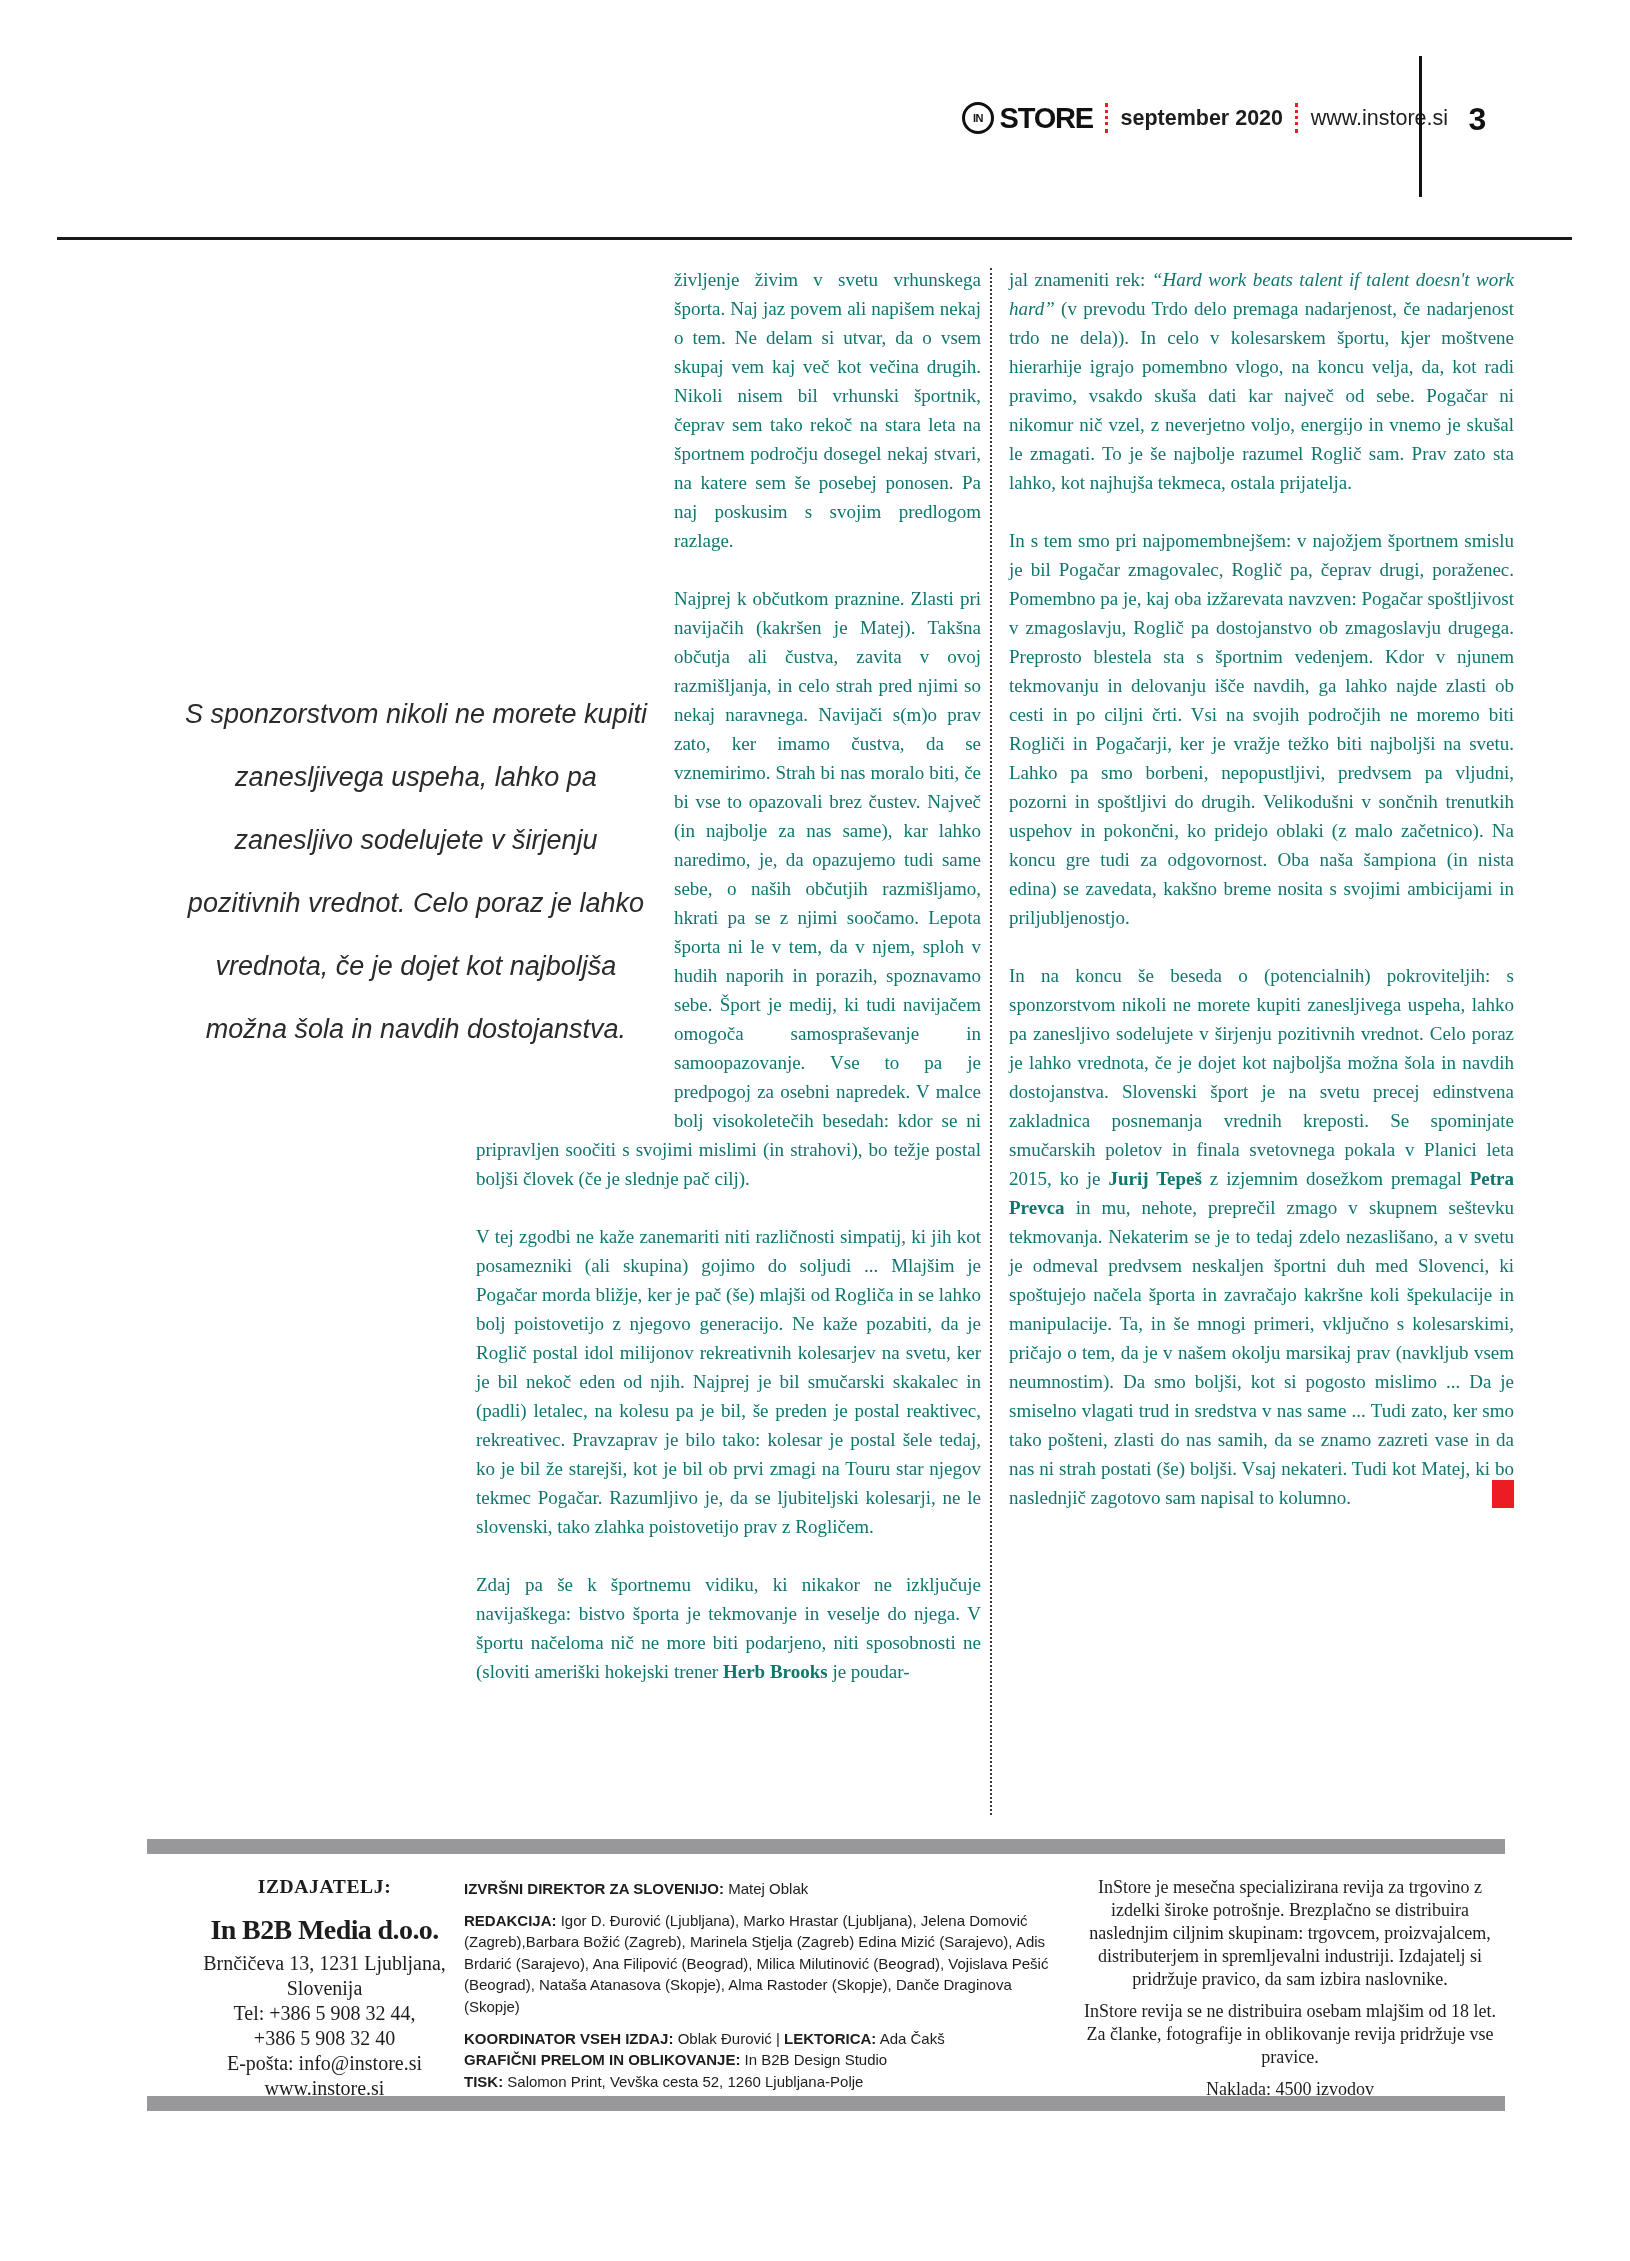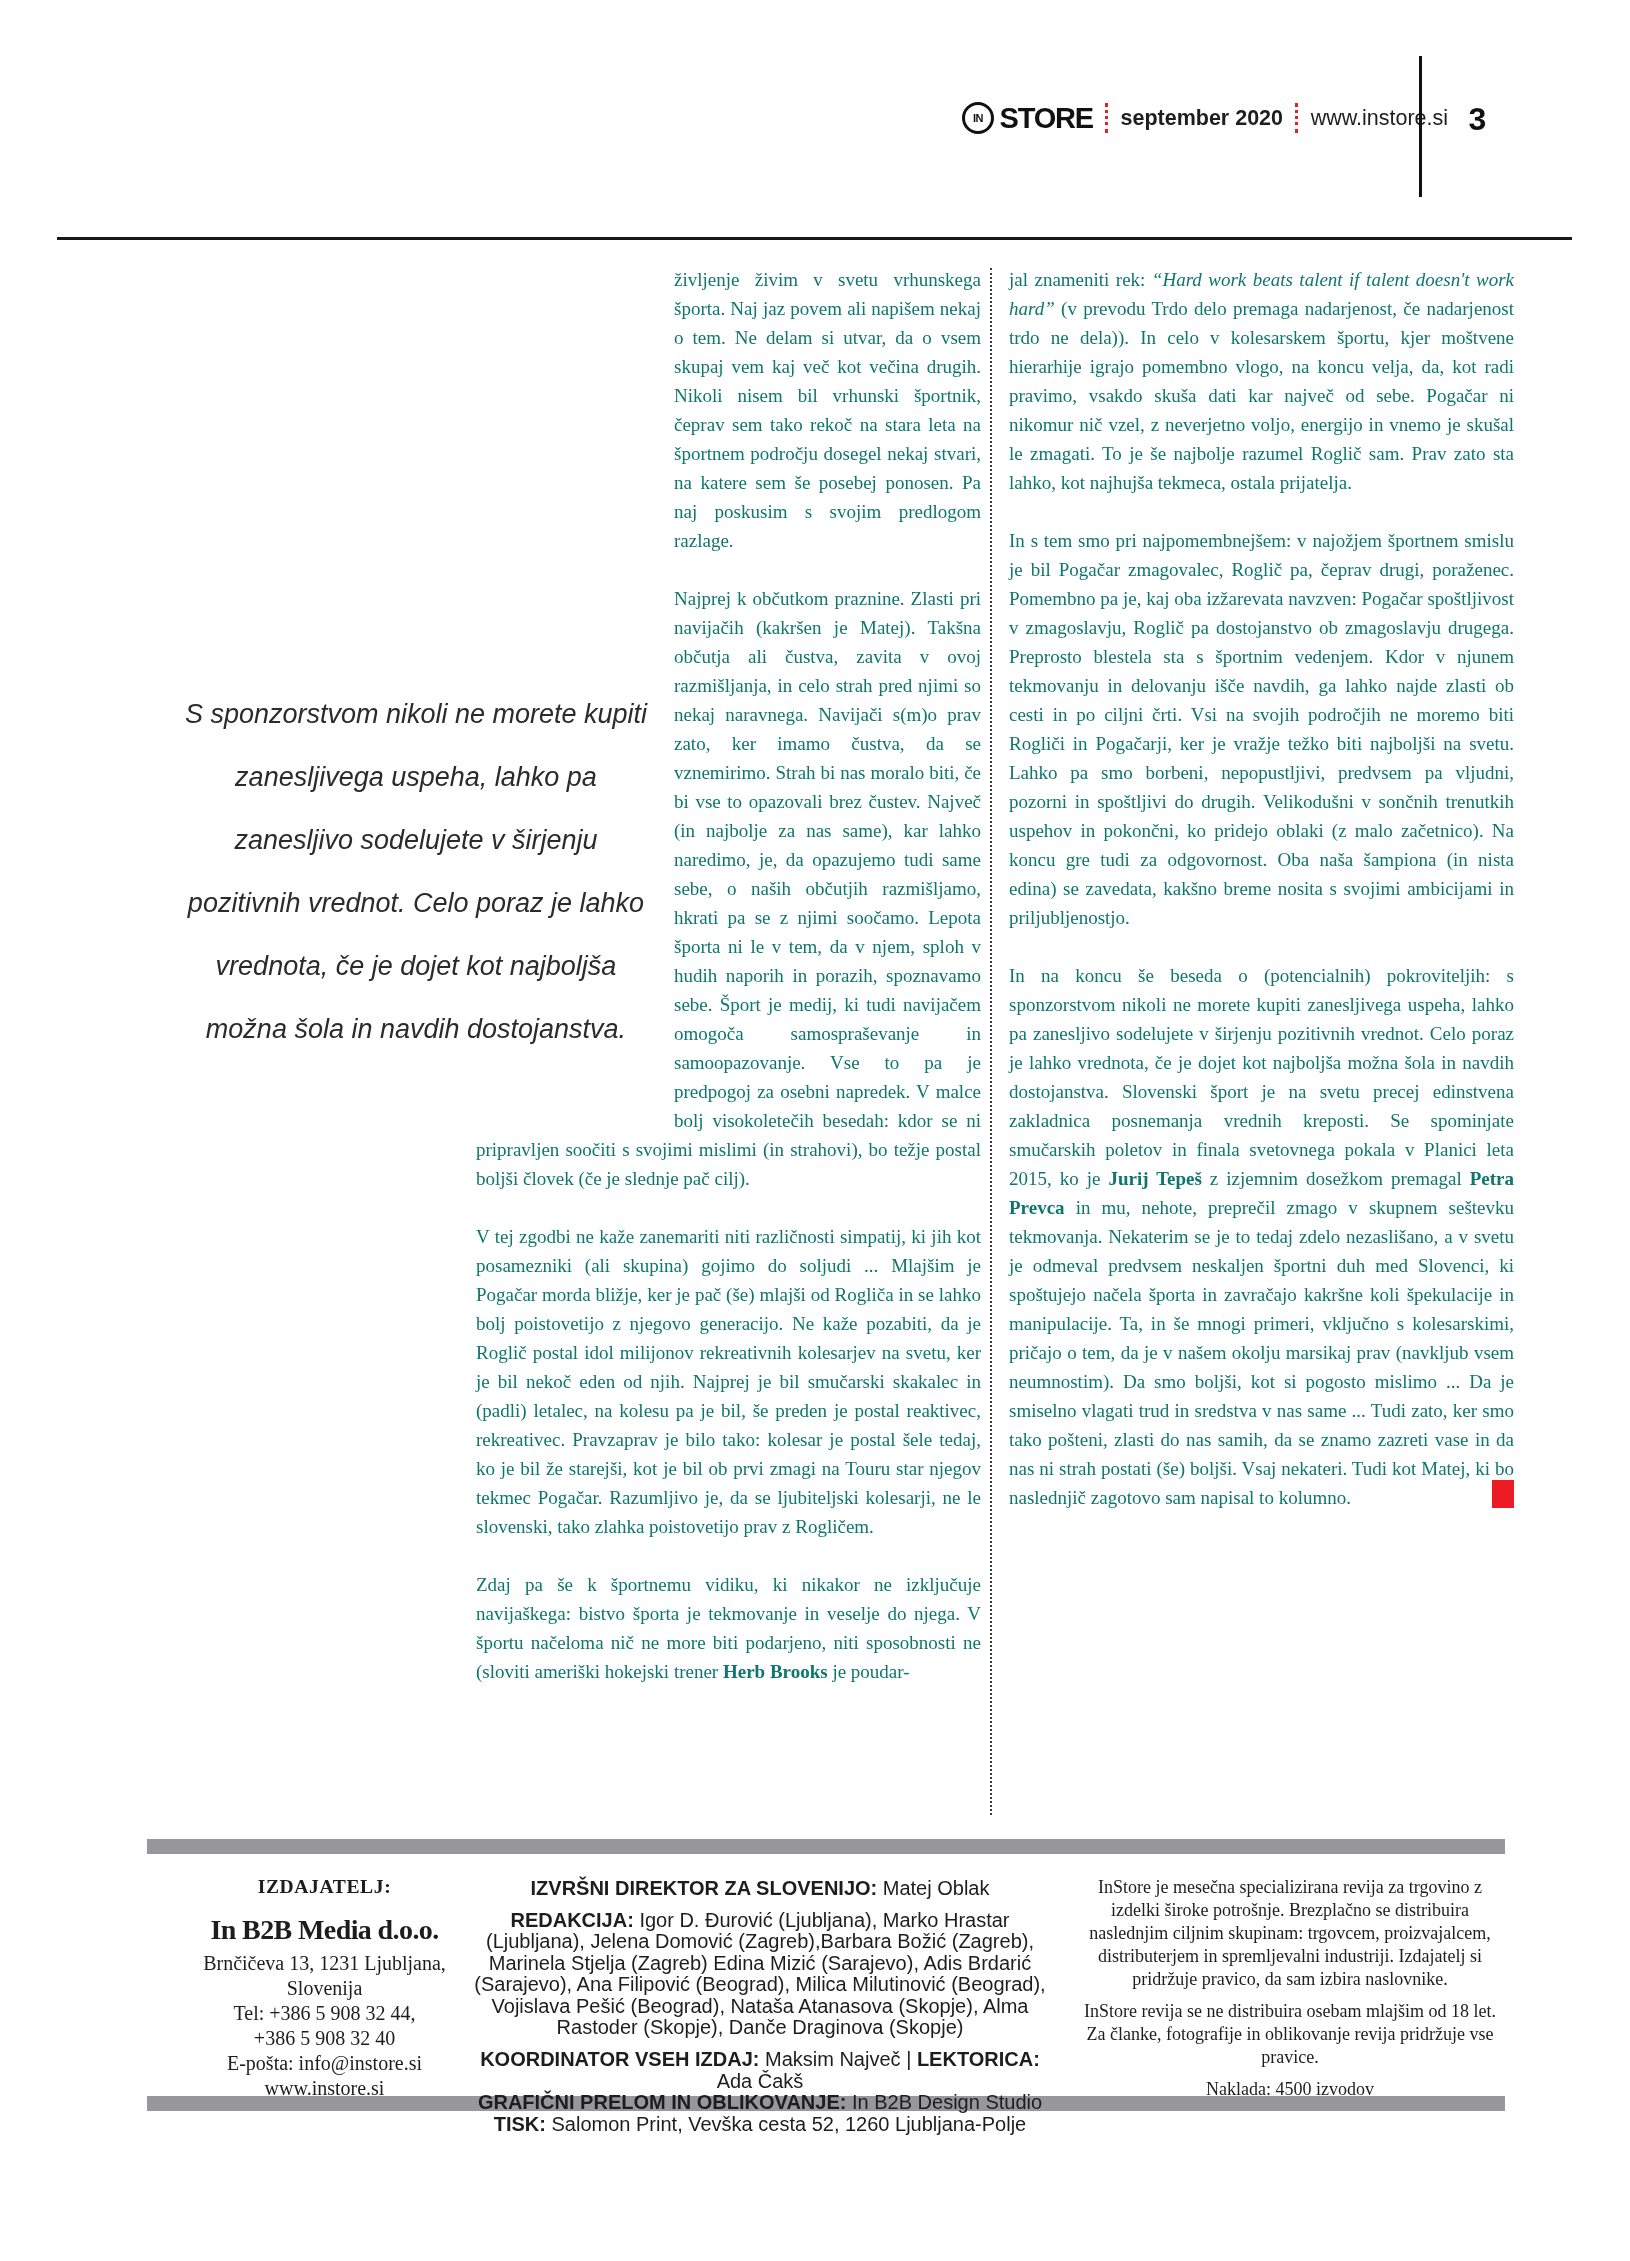--- a/index.html
+++ b/index.html
@@ -47,22 +47,22 @@
   .bar-top { top:1839px; }
   .bar-bottom { top:2096px; }
 
   .footer-left { position:absolute; left:157px; top:1876px; width:335px; text-align:center;
                  font-family:Liberation Serif, serif; color:#1d1d1d; }
   .footer-left .heading { font-size:19.6px; font-weight:bold; letter-spacing:0.6px; margin-bottom:16px; }
   .footer-left .company { font-size:28px; font-weight:bold; letter-spacing:-0.6px; margin-bottom:4.9px; }
   .footer-left .line { font-size:20px; line-height:25px; }
 
   .footer-mid { position:absolute; left:464px; top:1878px; width:592px;
-                font-family:"Liberation Sans", sans-serif; font-size:20px; line-height:21.5px;
-                color:#1d1d1d;text-align:center; }
+                font-family:"Liberation Sans", sans-serif; font-size:15px; line-height:21.5px;
+                color:#1d1d1d; }
   .footer-mid .group { margin-bottom:10.4px; }
   .footer-mid .group.tight { margin-bottom:0; }
   .lbl { font-weight:bold; }
 
   .footer-right { position:absolute; left:1078px; top:1876px; width:424px; text-align:center;
                   font-family:"Liberation Serif", serif; font-size:18px; line-height:23px;
                   color:#1d1d1d; }
   .footer-right p { margin:0 0 8.6px 0; }
   .footer-right .naklada { margin-top:9.8px; }
 </style>
@@ -114,21 +114,21 @@
     <div class="line">Tel: +386 5 908 32 44,</div>
     <div class="line">+386 5 908 32 40</div>
     <div class="line">E-pošta: info@instore.si</div>
     <div class="line">www.instore.si</div>
   </div>
 
   <div class="footer-mid">
     <div class="group"><span class="lbl">IZVRŠNI DIREKTOR ZA SLOVENIJO:</span><span> Matej Oblak</span></div>
     <div class="group"><span class="lbl">REDAKCIJA:</span><span> Igor D. Đurović (Ljubljana), Marko Hrastar (Ljubljana), Jelena Domović (Zagreb),Barbara Božić (Zagreb), Marinela Stjelja (Zagreb) Edina Mizić (Sarajevo), Adis Brdarić (Sarajevo), Ana Filipović (Beograd), Milica Milutinović (Beograd), Vojislava Pešić (Beograd), Nataša Atanasova (Skopje), Alma Rastoder (Skopje), Danče Draginova (Skopje)</span></div>
     <div class="group tight">
-      <div><span class="lbl">KOORDINATOR VSEH IZDAJ:</span><span> Maksim Največ </span><span>| </span><span class="lbl">LEKTORICA:</span><span> Ada Čakš</span></div>
+      <div><span class="lbl">KOORDINATOR VSEH IZDAJ:</span><span> Oblak Đurović </span><span>| </span><span class="lbl">LEKTORICA:</span><span> Ada Čakš</span></div>
       <div><span class="lbl">GRAFIČNI PRELOM IN OBLIKOVANJE:</span><span> In B2B Design Studio</span></div>
       <div><span class="lbl">TISK:</span><span> Salomon Print, Vevška cesta 52, 1260 Ljubljana-Polje</span></div>
     </div>
   </div>
 
   <div class="footer-right">
     <p>InStore je mesečna specializirana revija za trgovino z izdelki široke potrošnje. Brezplačno se distribuira naslednjim ciljnim skupinam: trgovcem, proizvajalcem, distributerjem in spremljevalni industriji. Izdajatelj si pridržuje pravico, da sam izbira naslovnike.</p>
     <p>InStore revija se ne distribuira osebam mlajšim od 18 let. Za članke, fotografije in oblikovanje revija pridržuje vse pravice.</p>
     <div class="naklada">Naklada: 4500 izvodov</div>
   </div>

